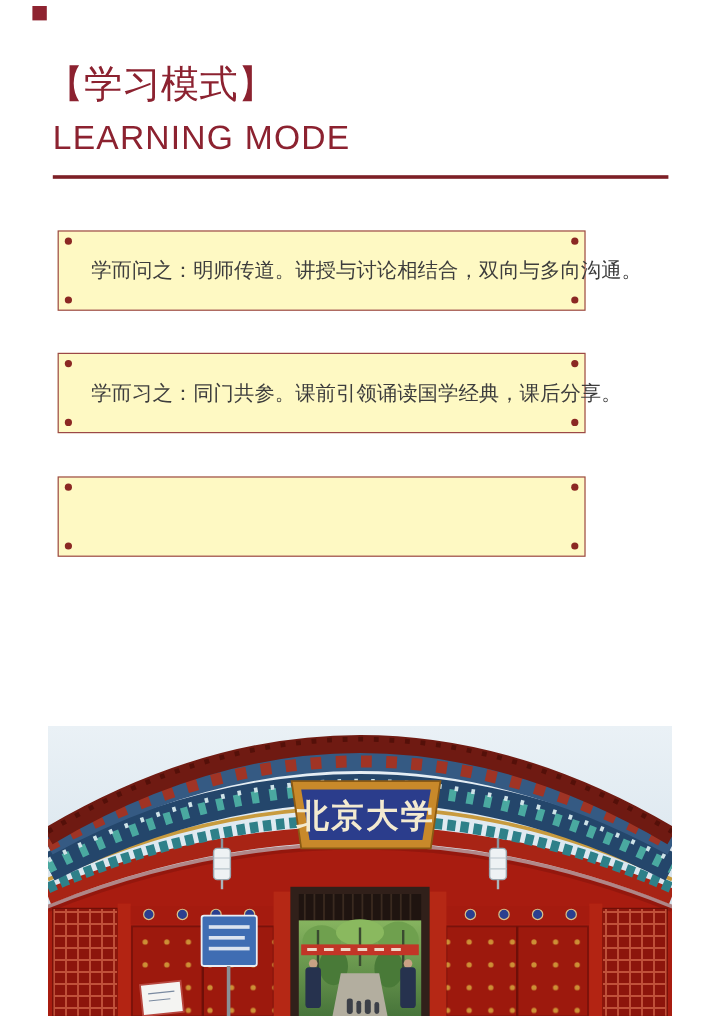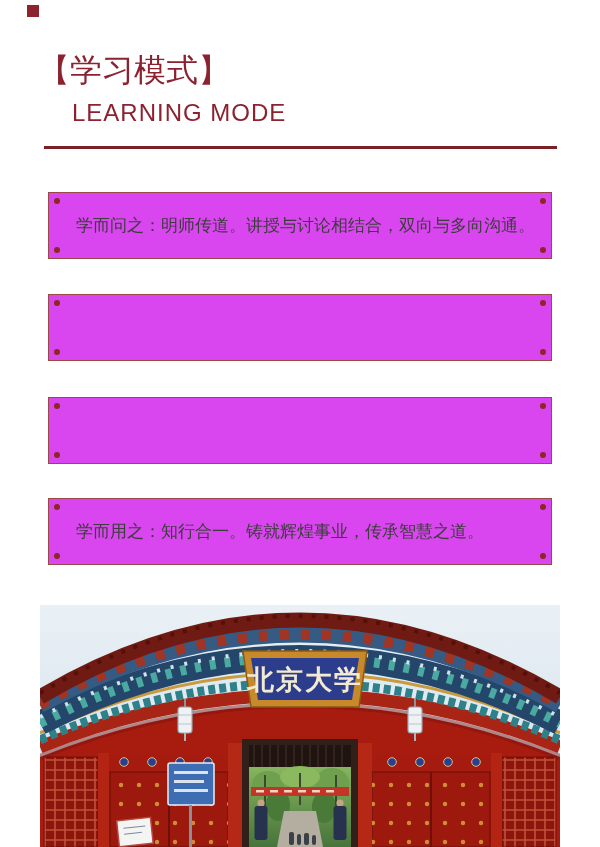--- a/index.html
+++ b/index.html
@@ -11,29 +11,29 @@
     position:absolute; left:27px; top:5px; width:12px; height:12px;
     background:#8e2330;
   }
   .title-cn{
     position:absolute; left:38px; top:50px; margin:0;
     font-size:32px; font-weight:normal; color:#8c2230; line-height:1.25;
     letter-spacing:0px; white-space:nowrap;
   }
   .title-en{
     position:absolute; left:44px; top:99px;
-    font-size:24px; color:#8c2230; letter-spacing:1px; white-space:nowrap;margin-left:28px;
+    font-size:28px; color:#8c2230; letter-spacing:1px; white-space:nowrap;
   }
   .header-rule{
     position:absolute; left:44px; top:146px; width:513px; height:3px;
     background:#7d2026;
   }
   .mode-box{
-    position:absolute; left:48px; width:504px; height:67px;
-    background:#d946ef; border:1px solid #9b4848; box-sizing:border-box;
+    position:absolute; left:48px; width:440px; height:67px;
+    background:#fef9c3; border:1px solid #9b4848; box-sizing:border-box;
   }
   .mode-box .dot{
     position:absolute; width:6px; height:6px; border-radius:50%;
     background:#8b2823;
   }
   .dot.tl{left:5px; top:5px;}  .dot.tr{right:5px; top:5px;}
   .dot.bl{left:5px; bottom:5px;} .dot.br{right:5px; bottom:5px;}
   .mode-text{
     position:absolute; left:27px; right:10px; top:0; height:100%;
     display:flex; align-items:center; margin:0;
@@ -62,36 +62,30 @@
     <span class="dot bl"></span>
     <span class="dot br"></span>
     <p class="mode-text">学而问之：明师传道。讲授与讨论相结合，双向与多向沟通。</p>
   </div>
 
   <div class="mode-box box-2">
     <span class="dot tl"></span>
     <span class="dot tr"></span>
     <span class="dot bl"></span>
     <span class="dot br"></span>
+    <p class="mode-text">学而习之：同门共参。课前引领诵读国学经典，课后分享。</p>
   </div>
 
   <div class="mode-box box-3">
     <span class="dot tl"></span>
     <span class="dot tr"></span>
     <span class="dot bl"></span>
     <span class="dot br"></span>
   </div>
 
-  <div class="mode-box box-4">
-    <span class="dot tl"></span>
-    <span class="dot tr"></span>
-    <span class="dot bl"></span>
-    <span class="dot br"></span>
-    <p class="mode-text">学而用之：知行合一。铸就辉煌事业，传承智慧之道。</p>
-  </div>
 
   <figure class="gate-photo">
     <svg width="520" height="242" viewBox="0 0 520 242" xmlns="http://www.w3.org/2000/svg">
       <defs>
         <linearGradient id="sky" x1="0" y1="0" x2="0" y2="1">
           <stop offset="0" stop-color="#eaf1f6"></stop>
           <stop offset="1" stop-color="#ccdce7"></stop>
         </linearGradient>
         <linearGradient id="scene" x1="0" y1="0" x2="0" y2="1">
           <stop offset="0" stop-color="#86b45f"></stop>

